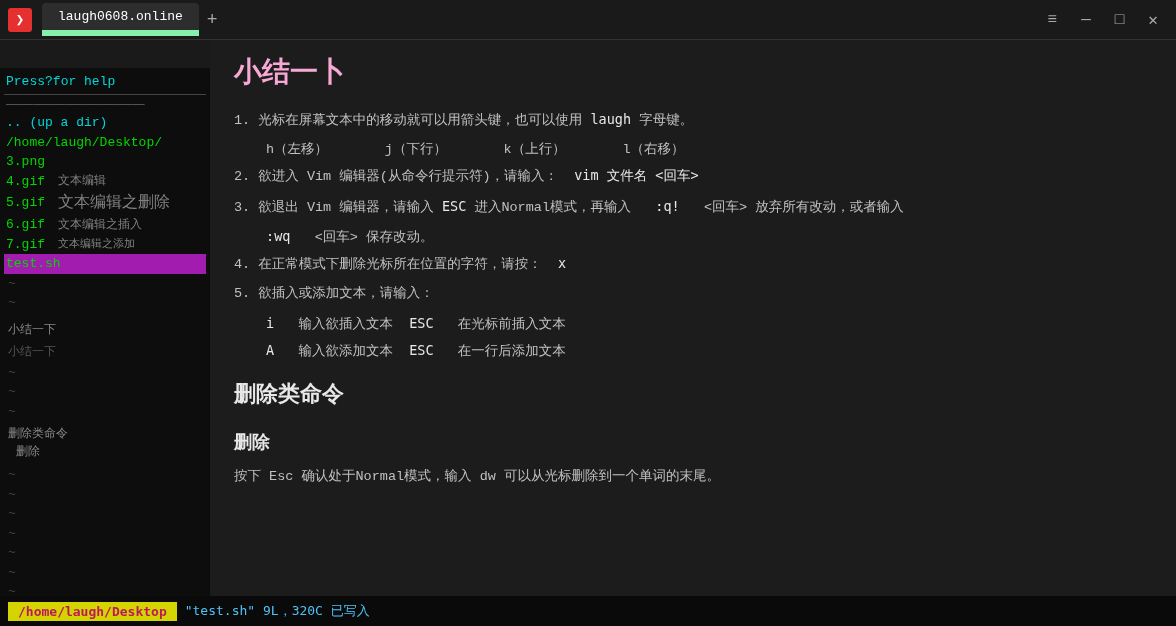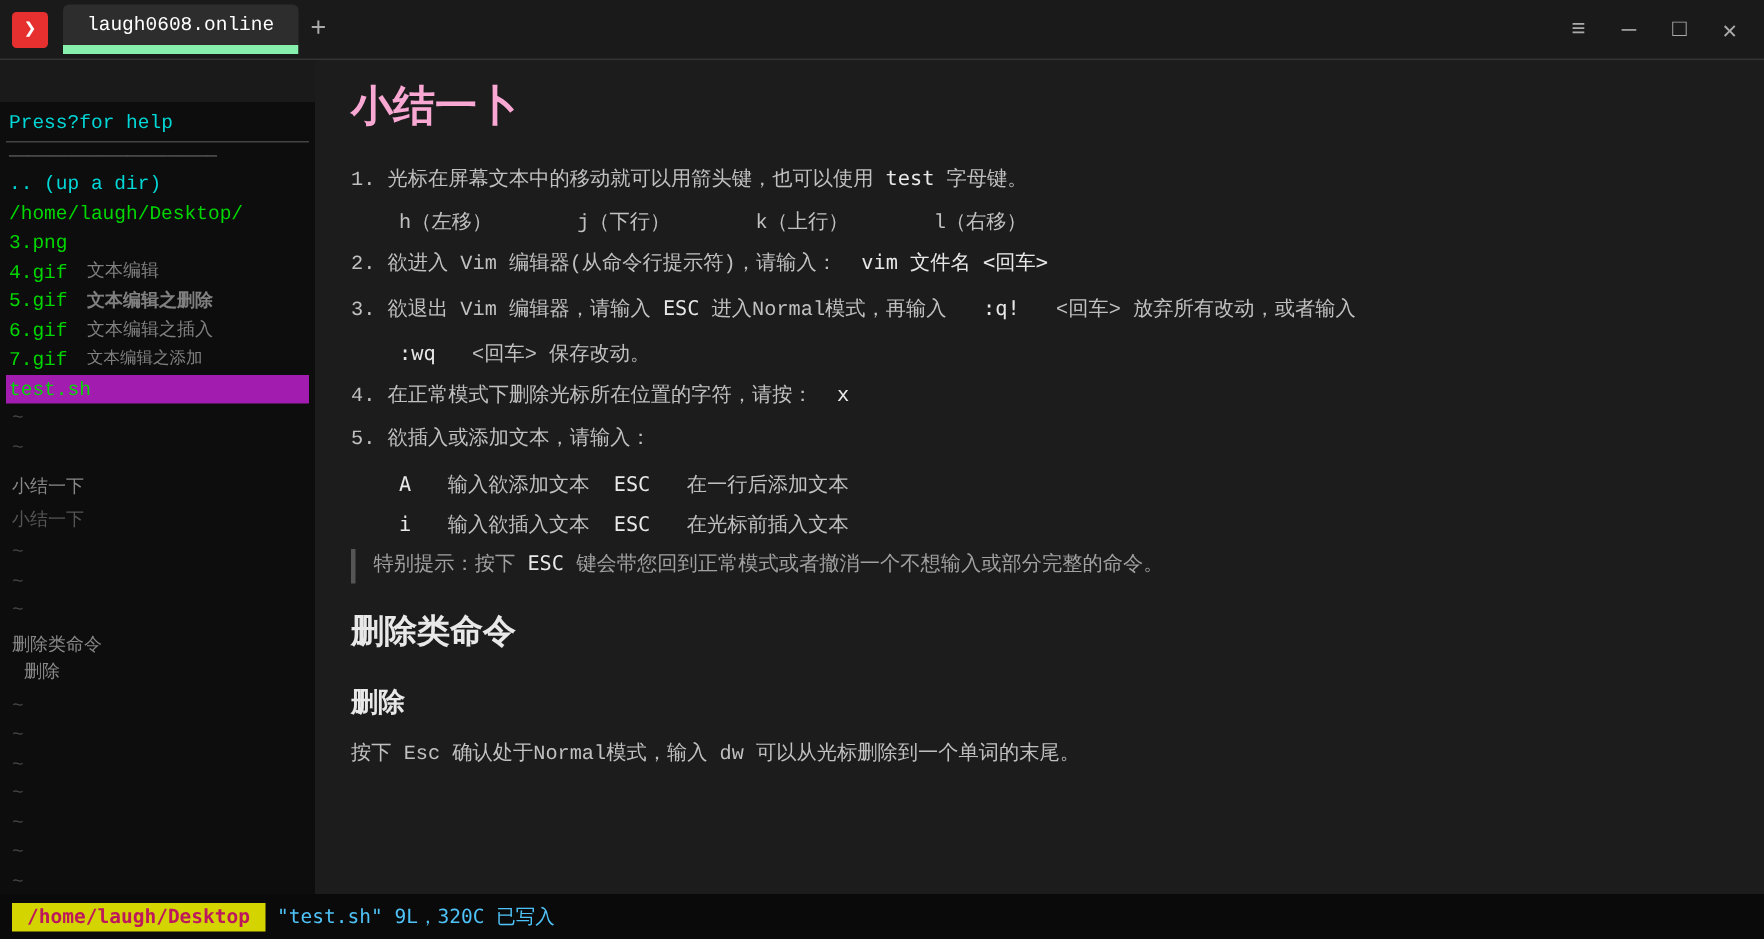--- a/index.html
+++ b/index.html
@@ -227,21 +227,21 @@
 
     <div class="term-line">
       <span class="term-green">3.png</span>
     </div>
     <div class="term-line">
       <span class="term-green" style="min-width:48px;">4.gif</span>
       <span class="term-gray" style="font-size:12px; margin-left:4px;">文本编辑</span>
     </div>
     <div class="term-line">
       <span class="term-green" style="min-width:48px;">5.gif</span>
-      <span class="term-gray" style="font-size:12px; margin-left:4px;font-weight:bold;">文本编辑之删除</span>
+      <span class="term-gray" style="font-size:16px; margin-left:4px;">文本编辑之删除</span>
     </div>
     <div class="term-line">
       <span class="term-green" style="min-width:48px;">6.gif</span>
       <span class="term-gray" style="font-size:12px; margin-left:4px;">文本编辑之插入</span>
     </div>
     <div class="term-line">
       <span class="term-green" style="min-width:48px;">7.gif</span>
       <span class="term-gray" style="font-size:11px; margin-left:4px;text-align:center;">文本编辑之添加</span>
     </div>
     <div class="term-line selected">
@@ -283,21 +283,21 @@
     </div>
 
     <div style="padding:4px 4px; color:#d4d400; font-size:12px;">一下</div>
   </div>
 
   <div class="content-panel">
 
     <div class="heading1">小结一卜</div>
 
     <div class="para">
-      1. 光标在屏幕文本中的移动就可以用箭头键，也可以使用 <span class="code-inline">test</span> 字母键。
+      1. 光标在屏幕文本中的移动就可以用箭头键，也可以使用 <span class="code-inline">laugh</span> 字母键。
     </div>
     <div class="para indent">
       h（左移）&nbsp;&nbsp;&nbsp;&nbsp;&nbsp;&nbsp;&nbsp;j（下行）&nbsp;&nbsp;&nbsp;&nbsp;&nbsp;&nbsp;&nbsp;k（上行）&nbsp;&nbsp;&nbsp;&nbsp;&nbsp;&nbsp;&nbsp;l（右移）
     </div>
 
     <div class="para">
       2. 欲进入 Vim 编辑器(从命令行提示符)，请输入：&nbsp; <span class="code-inline">vim 文件名 &lt;回车&gt;</span>
     </div>
 
     <div class="para">
@@ -308,29 +308,26 @@
     </div>
 
     <div class="para">
       4. 在正常模式下删除光标所在位置的字符，请按：&nbsp; <span class="code-inline">x</span>
     </div>
 
     <div class="para">
       5. 欲插入或添加文本，请输入：
     </div>
     <div class="para indent">
+      <span class="code-inline">i</span>&nbsp;&nbsp;&nbsp;输入欲插入文本&nbsp; <span class="code-inline">ESC</span>&nbsp;&nbsp;&nbsp;在光标前插入文本
+    </div>
+    <div class="para indent">
       <span class="code-inline">A</span>&nbsp;&nbsp;&nbsp;输入欲添加文本&nbsp; <span class="code-inline">ESC</span>&nbsp;&nbsp;&nbsp;在一行后添加文本
     </div>
-    <div class="para indent">
-      <span class="code-inline">i</span>&nbsp;&nbsp;&nbsp;输入欲插入文本&nbsp; <span class="code-inline">ESC</span>&nbsp;&nbsp;&nbsp;在光标前插入文本
-    </div>
-
-    <div class="blockquote">
-      特别提示：按下 <span class="code-inline">ESC</span> 键会带您回到正常模式或者撤消一个不想输入或部分完整的命令。
-    </div>
+
 
     <div class="heading2">删除类命令</div>
 
     <div class="heading2" style="font-size:18px;">删除</div>
 
     <div class="para">按下 Esc 确认处于Normal模式，输入 dw 可以从光标删除到一个单词的末尾。</div>
 
   </div>
 
 </div>

